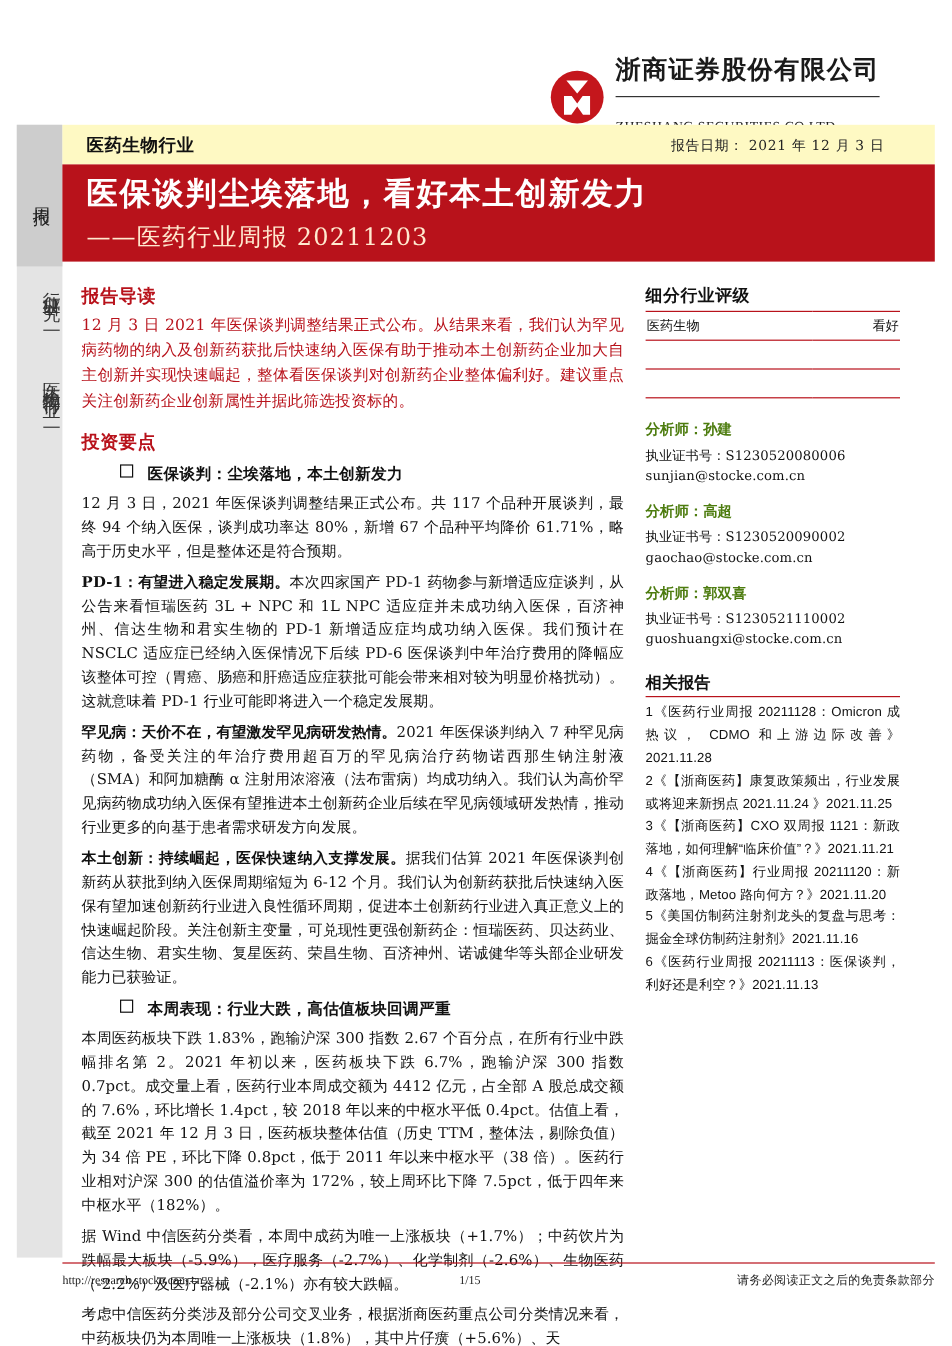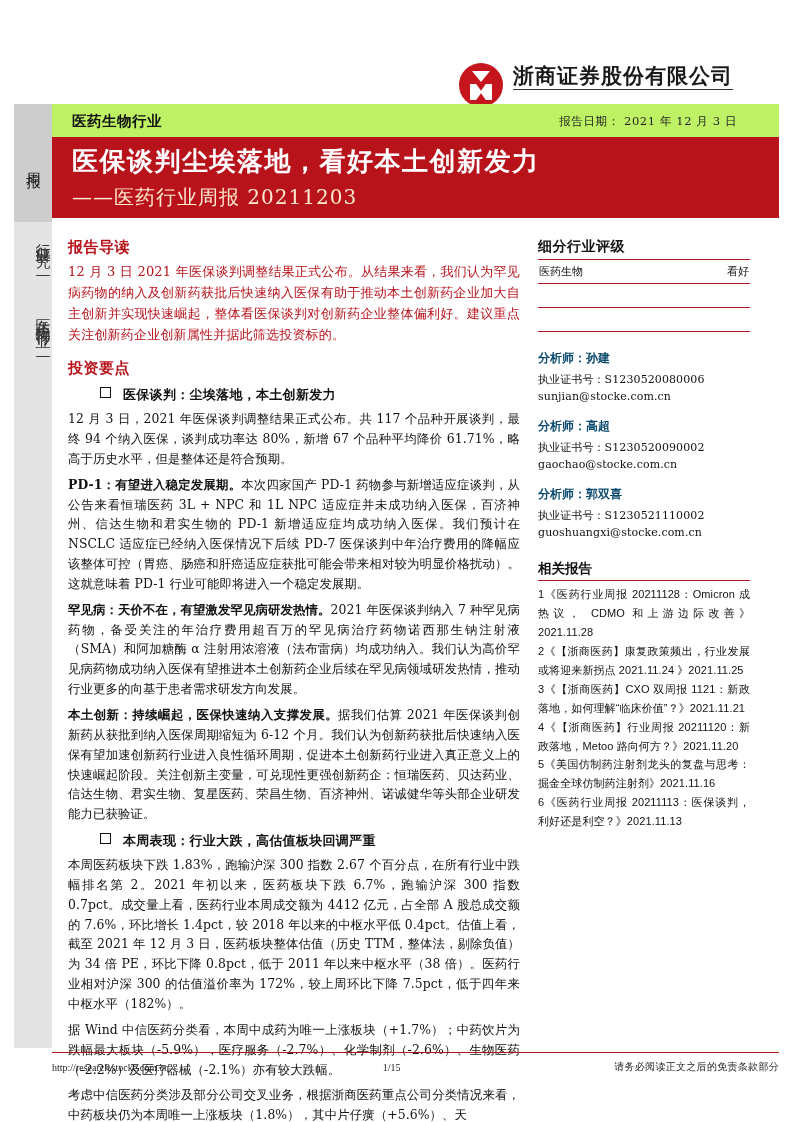--- a/index.html
+++ b/index.html
@@ -100,39 +100,38 @@
     width: 22px; height: 16px;
     background: #fff;
     clip-path: polygon(0 0, 28% 0, 50% 42%, 72% 0, 100% 0, 100% 100%, 72% 100%, 50% 58%, 28% 100%, 0 100%);
   }
   .logo-text { line-height: 1.02; }
   .logo-cn {
     font-size: 21px;
     font-weight: bold;
     letter-spacing: 1px;
     color: #1a1a1a;
-    font-family: Liberation Mono, monospace;
+    font-family: Liberation Serif, serif;
     border-bottom: 1.5px solid #333;
-    padding-bottom: 1px;
-    margin-top: 19px;
+    padding-bottom: 11px;
   }
   .logo-en {
     font-size: 11.5px;
     letter-spacing: 0.4px;
     color: #1a1a1a;
     font-family: "Liberation Serif", serif;
     margin-top: 20px;
   }
 
   
   .date-band {
     position: absolute;
     left: 52px; top: 104px;
     width: 727px; height: 33px;
-    background: #bef264;
+    background: #fef9c3;
   }
   .industry-tag {
     position: absolute;
     left: 20px; top: 8px;
     font-size: 14.5px;
     font-weight: bold;
     color: #111;
     font-family: "DejaVu Sans", sans-serif;
     letter-spacing: 0.5px;
   }
@@ -252,21 +251,21 @@
     border-bottom: 1.2px solid #b8121b;
     height: 15px;
   }
   .rating-table tr:first-child td { border-top: 1.6px solid #b8121b; }
   .rating-table td.right { text-align: right; }
 
   .analyst-block { margin-bottom: 13px; }
   .analyst-name {
     font-size: 12px;
     font-weight: bold;
-    color: #0c4a6e;
+    color: #4d7c0f;
     font-family: Liberation Serif, serif;
     margin-bottom: 4px;
   }
   .analyst-line {
     font-size: 11px;
     color: #111;
     font-family: "DejaVu Serif", serif;
     line-height: 1.55;
     letter-spacing: 0.1px;
   }
@@ -350,21 +349,21 @@
     <p class="lead-para">12 月 3 日 2021 年医保谈判调整结果正式公布。从结果来看，我们认为罕见病药物的纳入及创新药获批后快速纳入医保有助于推动本土创新药企业加大自主创新并实现快速崛起，整体看医保谈判对创新药企业整体偏利好。建议重点关注创新药企业创新属性并据此筛选投资标的。</p>
 
     <div class="sec-head">投资要点</div>
 
     <div class="bullet-head">
       <span class="sq"></span>
       <span>医保谈判：尘埃落地，本土创新发力</span>
     </div>
     <p class="body-para">12 月 3 日，2021 年医保谈判调整结果正式公布。共 117 个品种开展谈判，最终 94 个纳入医保，谈判成功率达 80%，新增 67 个品种平均降价 61.71%，略高于历史水平，但是整体还是符合预期。</p>
 
-    <p class="body-para"><span class="b">PD-1：有望进入稳定发展期。</span><span>本次四家国产 PD-1 药物参与新增适应症谈判，从公告来看恒瑞医药 3L + NPC 和 1L NPC 适应症并未成功纳入医保，百济神州、信达生物和君实生物的 PD-1 新增适应症均成功纳入医保。我们预计在 NSCLC 适应症已经纳入医保情况下后续 PD-7 医保谈判中年治疗费用的降幅应该整体可控（胃癌、肠癌和肝癌适应症获批可能会带来相对较为明显价格扰动）。这就意味着 PD-1 行业可能即将进入一个稳定发展期。</span></p>
+    <p class="body-para"><span class="b">PD-1：有望进入稳定发展期。</span><span>本次四家国产 PD-1 药物参与新增适应症谈判，从公告来看恒瑞医药 3L + NPC 和 1L NPC 适应症并未成功纳入医保，百济神州、信达生物和君实生物的 PD-1 新增适应症均成功纳入医保。我们预计在 NSCLC 适应症已经纳入医保情况下后续 PD-6 医保谈判中年治疗费用的降幅应该整体可控（胃癌、肠癌和肝癌适应症获批可能会带来相对较为明显价格扰动）。这就意味着 PD-1 行业可能即将进入一个稳定发展期。</span></p>
 
     <p class="body-para"><span class="b">罕见病：天价不在，有望激发罕见病研发热情。</span><span>2021 年医保谈判纳入 7 种罕见病药物，备受关注的年治疗费用超百万的罕见病治疗药物诺西那生钠注射液（SMA）和阿加糖酶 α 注射用浓溶液（法布雷病）均成功纳入。我们认为高价罕见病药物成功纳入医保有望推进本土创新药企业后续在罕见病领域研发热情，推动行业更多的向基于患者需求研发方向发展。</span></p>
 
     <p class="body-para"><span class="b">本土创新：持续崛起，医保快速纳入支撑发展。</span><span>据我们估算 2021 年医保谈判创新药从获批到纳入医保周期缩短为 6-12 个月。我们认为创新药获批后快速纳入医保有望加速创新药行业进入良性循环周期，促进本土创新药行业进入真正意义上的快速崛起阶段。关注创新主变量，可兑现性更强创新药企：恒瑞医药、贝达药业、信达生物、君实生物、复星医药、荣昌生物、百济神州、诺诚健华等头部企业研发能力已获验证。</span></p>
 
     <div class="bullet-head">
       <span class="sq"></span>
       <span>本周表现：行业大跌，高估值板块回调严重</span>
     </div>
     <p class="body-para">本周医药板块下跌 1.83%，跑输沪深 300 指数 2.67 个百分点，在所有行业中跌幅排名第 2。2021 年初以来，医药板块下跌 6.7%，跑输沪深 300 指数 0.7pct。成交量上看，医药行业本周成交额为 4412 亿元，占全部 A 股总成交额的 7.6%，环比增长 1.4pct，较 2018 年以来的中枢水平低 0.4pct。估值上看，截至 2021 年 12 月 3 日，医药板块整体估值（历史 TTM，整体法，剔除负值）为 34 倍 PE，环比下降 0.8pct，低于 2011 年以来中枢水平（38 倍）。医药行业相对沪深 300 的估值溢价率为 172%，较上周环比下降 7.5pct，低于四年来中枢水平（182%）。</p>

